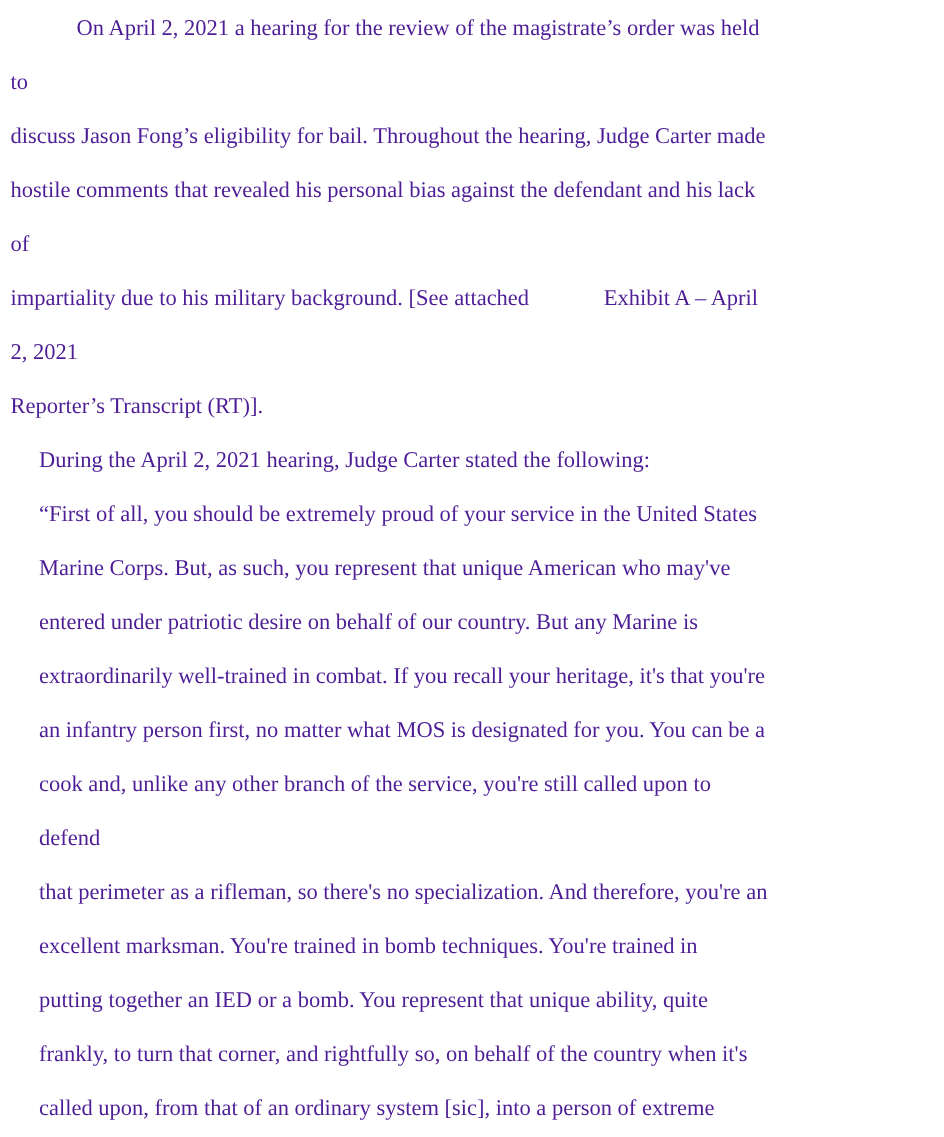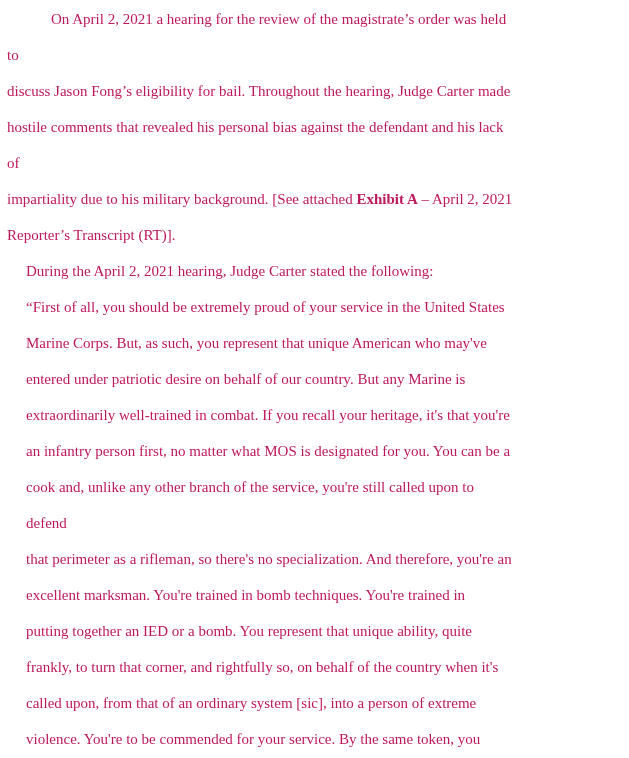--- a/index.html
+++ b/index.html
@@ -6,21 +6,21 @@
     margin: 0;
     padding: 0;
     background: #ffffff;
   }
   .page {
     position: relative;
     width: 523px;
     height: 758px;
     box-sizing: border-box;
     background: #ffffff;
-    color: #be185d;
+    color: #4c1d95;
     font-family: "Liberation Serif", "DejaVu Serif", serif;
     font-size: 15px;
     line-height: 36px;
     padding: 1px 7px 16px 7px;
     overflow: hidden;
   }
   .para {
     margin: 0;
     white-space: pre-line;
   }
@@ -28,21 +28,22 @@
     text-indent: 44px;
   }
   .quote-block {
     margin-left: 19px;
   }
   .quote-block p {
     margin: 0;
     white-space: pre-line;
   }
   strong {
-    font-weight: bold;
+    font-weight: normal;
+    margin-left: 46px;
   }
 </style>
 </head>
 <body>
 
 <div class="page">
   <p class="para first-indent"><span>On April 2, 2021 a hearing for the review of the magistrate’s order was held to
 discuss Jason Fong’s eligibility for bail. Throughout the hearing, Judge Carter made
 hostile comments that revealed his personal bias against the defendant and his lack of
 impartiality due to his military background.  [See attached </span><strong>Exhibit A</strong><span> – April 2, 2021

